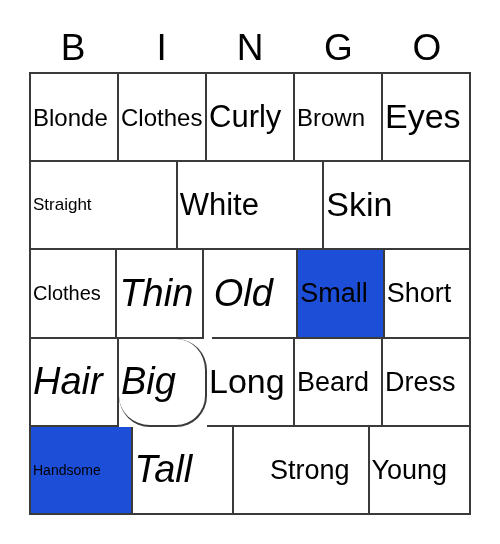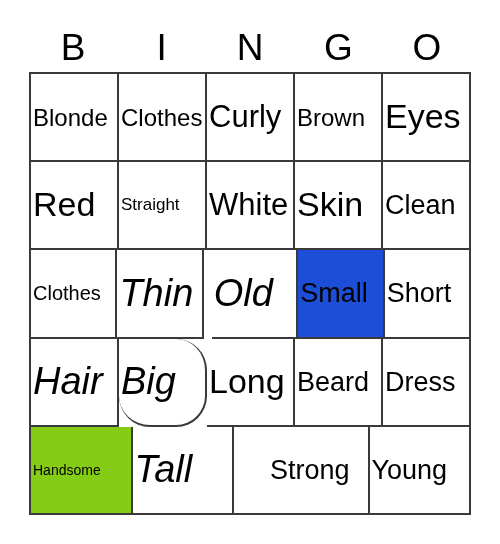--- a/index.html
+++ b/index.html
@@ -121,33 +121,27 @@
       <div class="grid-cell" style="background: rgb(255, 255, 255); border-right-color: rgb(58, 58, 58); border-bottom-color: rgb(58, 58, 58);">
           <span class="cell-text fs-s">Brown</span>
         </div>
       <div class="grid-cell" style="background: rgb(255, 255, 255); border-right-color: rgb(58, 58, 58); border-bottom-color: rgb(58, 58, 58);">
           <span class="cell-text fs-xl">Eyes</span>
         </div>
     </div>
 
     <div class="grid-row">
       <div class="grid-cell" style="background: rgb(255, 255, 255); border-right-color: rgb(58, 58, 58); border-bottom-color: rgb(58, 58, 58);">
-          <span class="cell-text fs-xl">Red</span>
-        </div>
-      <div class="grid-cell" style="background: rgb(255, 255, 255); border-right-color: rgb(58, 58, 58); border-bottom-color: rgb(58, 58, 58);">
           <span class="cell-text fs-xxs">Straight</span>
         </div>
       <div class="grid-cell" style="background: rgb(255, 255, 255); border-right-color: rgb(58, 58, 58); border-bottom-color: rgb(58, 58, 58);">
           <span class="cell-text fs-l">White</span>
         </div>
       <div class="grid-cell" style="background: rgb(255, 255, 255); border-right-color: rgb(58, 58, 58); border-bottom-color: rgb(58, 58, 58);">
           <span class="cell-text fs-xl">Skin</span>
-        </div>
-      <div class="grid-cell" style="background: rgb(255, 255, 255); border-right-color: rgb(58, 58, 58); border-bottom-color: rgb(58, 58, 58);">
-          <span class="cell-text fs-m">Clean</span>
         </div>
     </div>
 
     <div class="grid-row">
       <div class="grid-cell" style="background: rgb(255, 255, 255); border-right-color: rgb(58, 58, 58); border-bottom-color: rgb(58, 58, 58);">
           <span class="cell-text fs-xs">Clothes</span>
         </div>
       <div class="grid-cell" style="background: rgb(255, 255, 255); border-right-color: rgb(58, 58, 58); border-bottom-color: rgb(58, 58, 58);">
           <span class="cell-text fs-xxl">Thin</span>
         </div>
@@ -174,21 +168,21 @@
         </div>
       <div class="grid-cell" style="background: rgb(255, 255, 255); border-right-color: rgb(58, 58, 58); border-bottom-color: rgb(58, 58, 58);">
           <span class="cell-text fs-m">Beard</span>
         </div>
       <div class="grid-cell" style="background: rgb(255, 255, 255); border-right-color: rgb(58, 58, 58); border-bottom-color: rgb(58, 58, 58);">
           <span class="cell-text fs-m">Dress</span>
         </div>
     </div>
 
     <div class="grid-row">
-      <div class="grid-cell" style="background: #84cc16; border-right-color: rgb(58, 58, 58); border-bottom-color: rgb(58, 58, 58);">
+      <div class="grid-cell" style="background: #1d4ed8; border-right-color: rgb(58, 58, 58); border-bottom-color: rgb(58, 58, 58);">
           <span class="cell-text fs-tiny">Handsome</span>
         </div>
       <div class="grid-cell" style="background: rgb(255, 255, 255); border-right-color: rgb(58, 58, 58); border-bottom-color: rgb(58, 58, 58);">
           <span class="cell-text fs-xxl">Tall</span>
         </div>
       <div class="grid-cell" style="background: rgb(255, 255, 255); border-right-color: rgb(58, 58, 58); border-bottom-color: rgb(58, 58, 58); padding-left: 36px;">
           <span class="cell-text fs-m">Strong</span>
         </div>
       <div class="grid-cell" style="background: rgb(255, 255, 255); border-right-color: rgb(58, 58, 58); border-bottom-color: rgb(58, 58, 58);">
           <span class="cell-text fs-m">Young</span>

